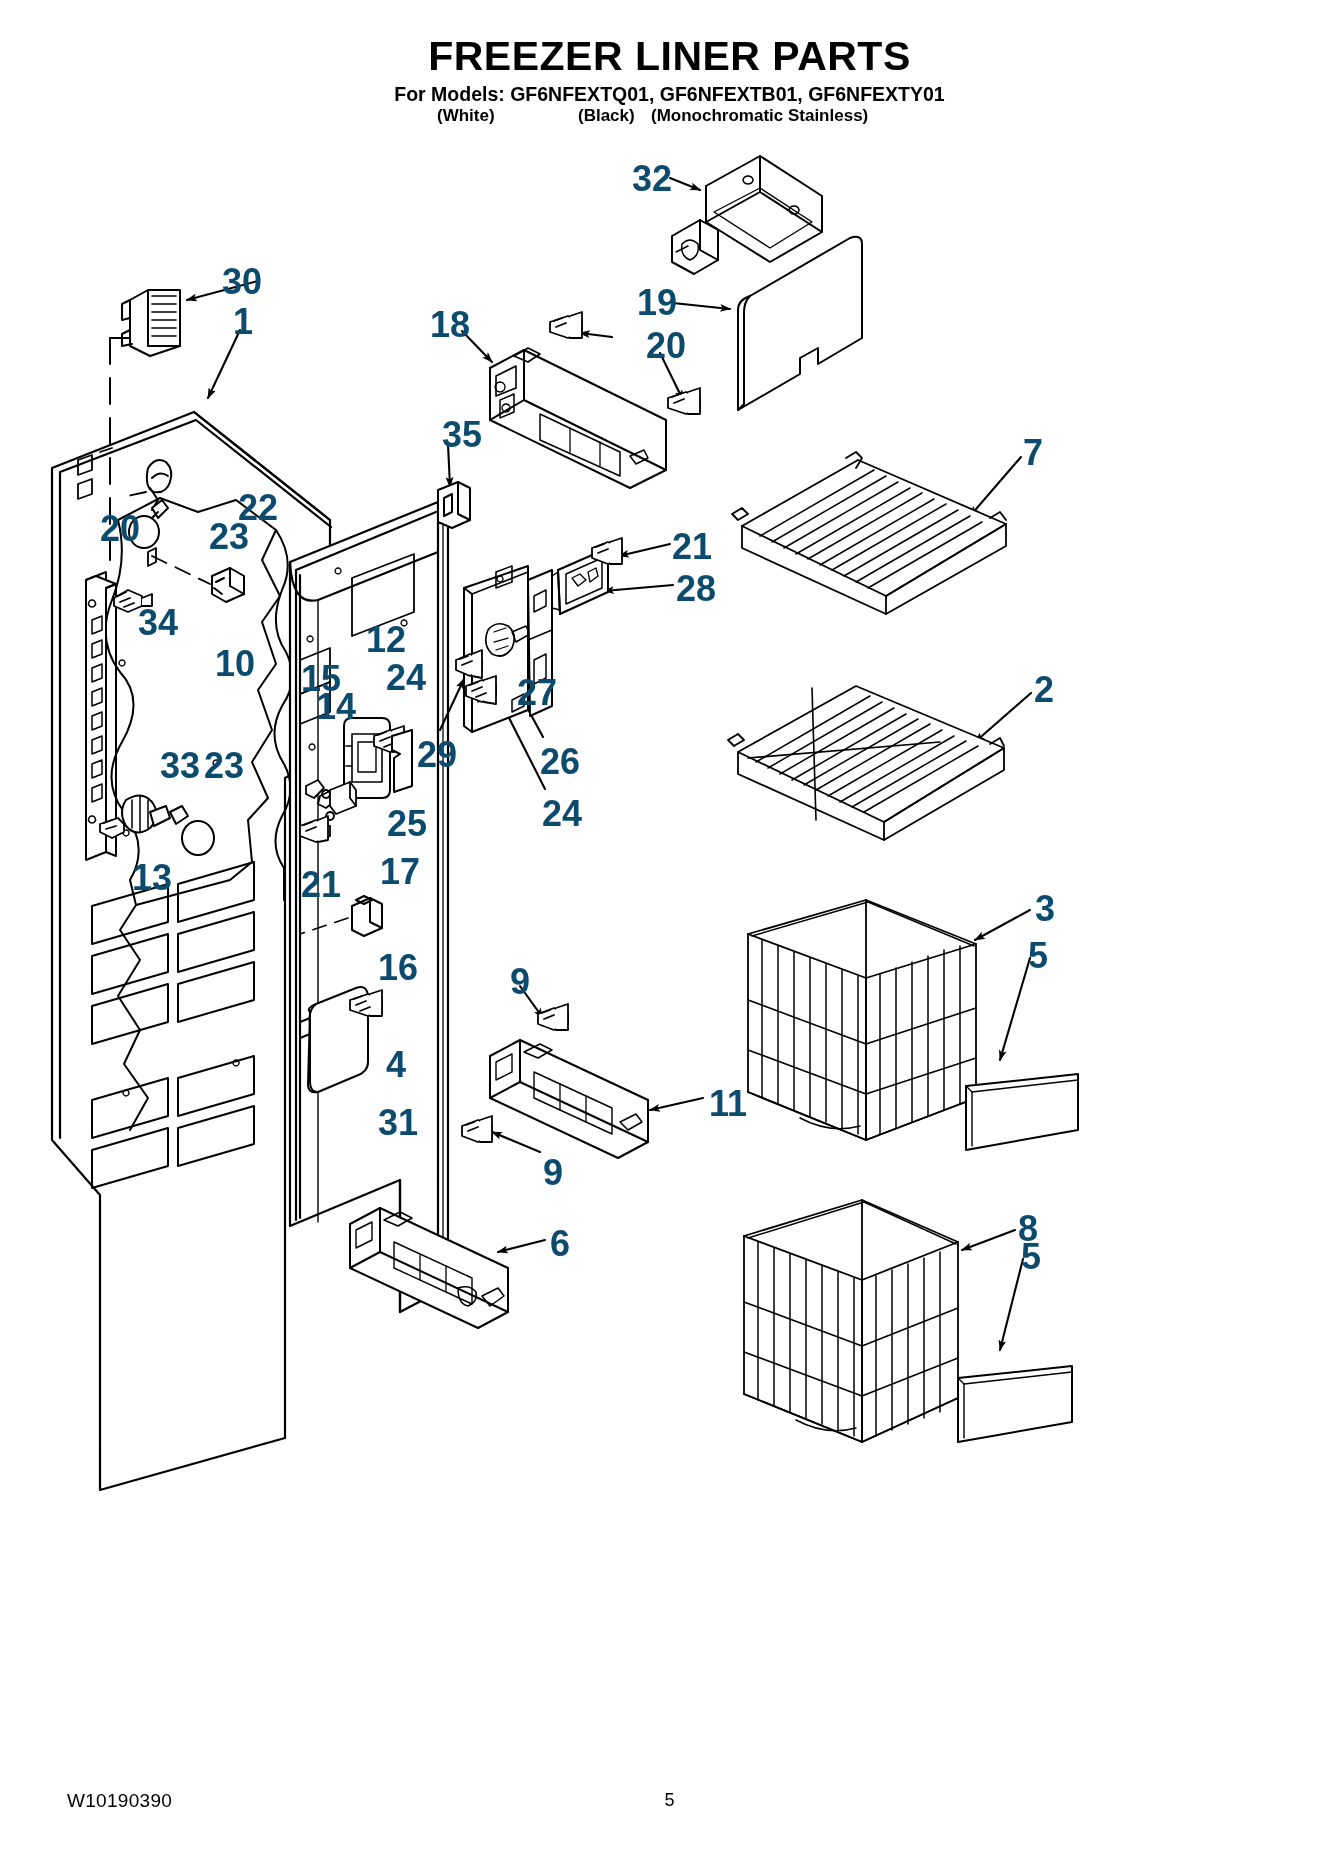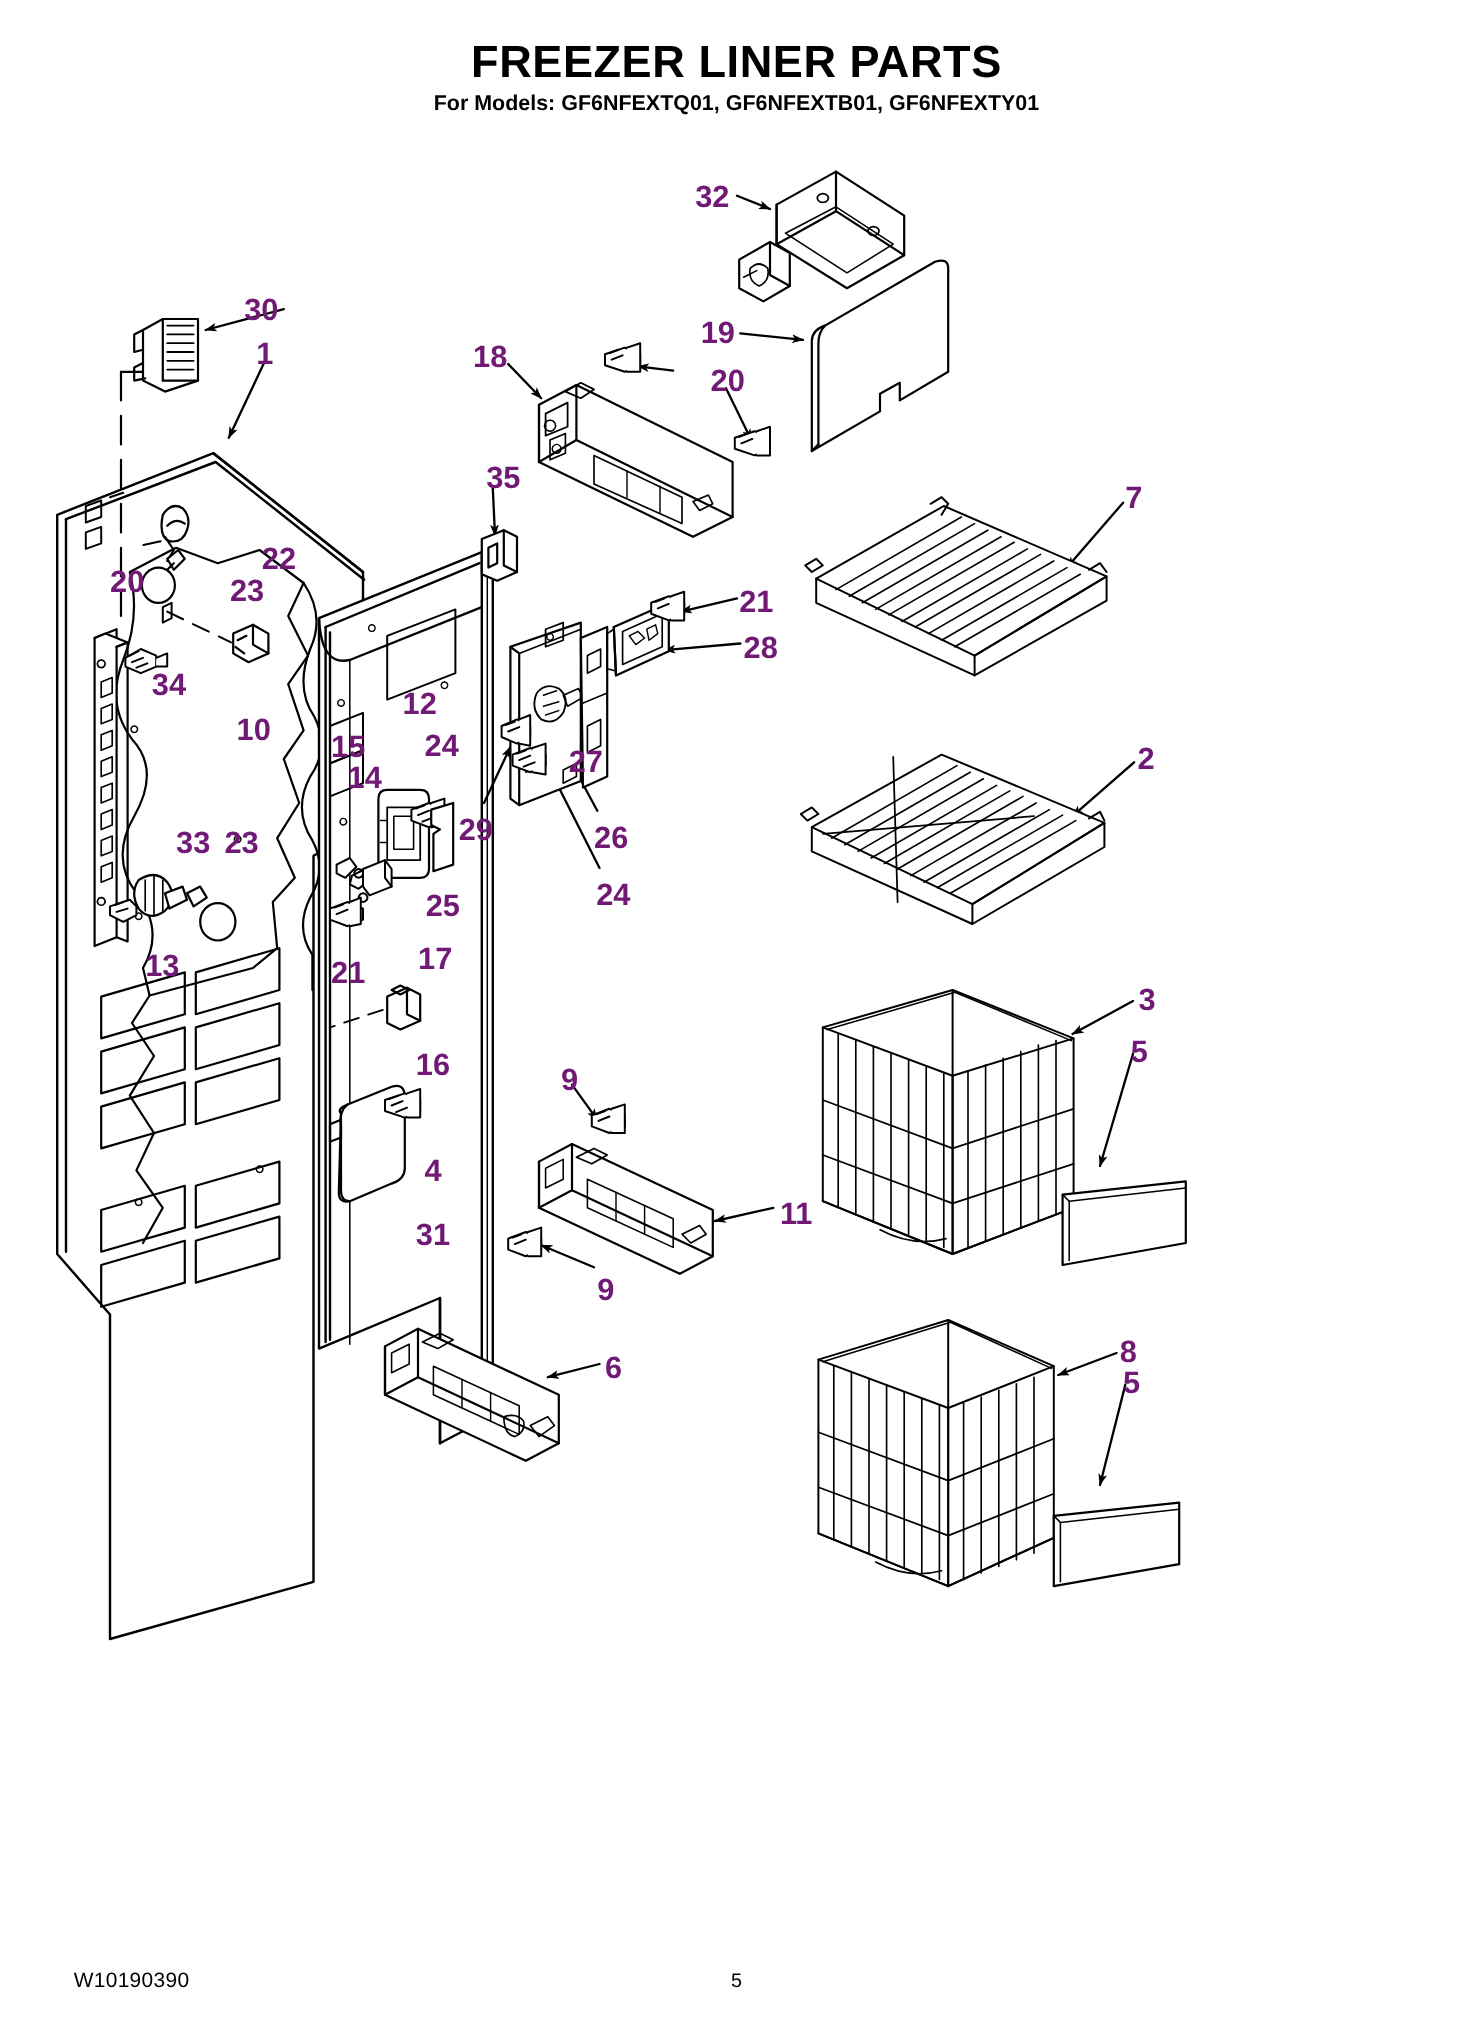--- a/index.html
+++ b/index.html
@@ -92,37 +92,42 @@
     height: 1849px;
   }
   #diagram svg {
     display: block;
     width: 1339px;
     height: 1849px;
   }
   
   .callout {
     position: absolute;
-    font-size: 28px;
+    font-size: 36px;
     font-weight: bold;
     font-family: "Liberation Sans", sans-serif;
     line-height: 31px;
-    color: #701a75;
+    color: #0c4a6e;
     white-space: nowrap;
     user-select: none;
   }
 </style>
 </head>
 <body>
 
 <div id="page">
 
   <div id="header">
     <div id="doc-title">FREEZER LINER PARTS</div>
     <div id="models-line">For Models: GF6NFEXTQ01, GF6NFEXTB01, GF6NFEXTY01</div>
+    <div id="colors-line">
+      <span class="color-word" id="color-white">(White)</span>
+      <span class="color-word" id="color-black">(Black)</span>
+      <span class="color-word" id="color-stain">(Monochromatic Stainless)</span>
+    </div>
   </div>
 
   <div id="diagram">
     <svg viewBox="0 0 1339 1849" xmlns="http://www.w3.org/2000/svg" fill="none" stroke="#000" stroke-width="2" stroke-linecap="round" stroke-linejoin="round">
 
       <defs>
         <marker id="arw" markerWidth="11" markerHeight="8" refX="10" refY="4" orient="auto" markerUnits="userSpaceOnUse">
           <path d="M0,0 L11,4 L0,8 L2.6,4 Z" fill="#000" stroke="none"></path>
         </marker>
       </defs>

